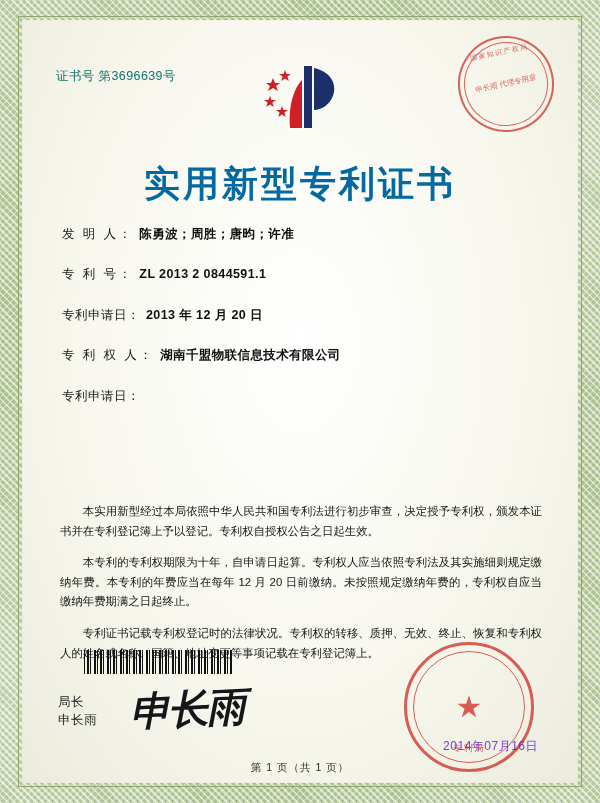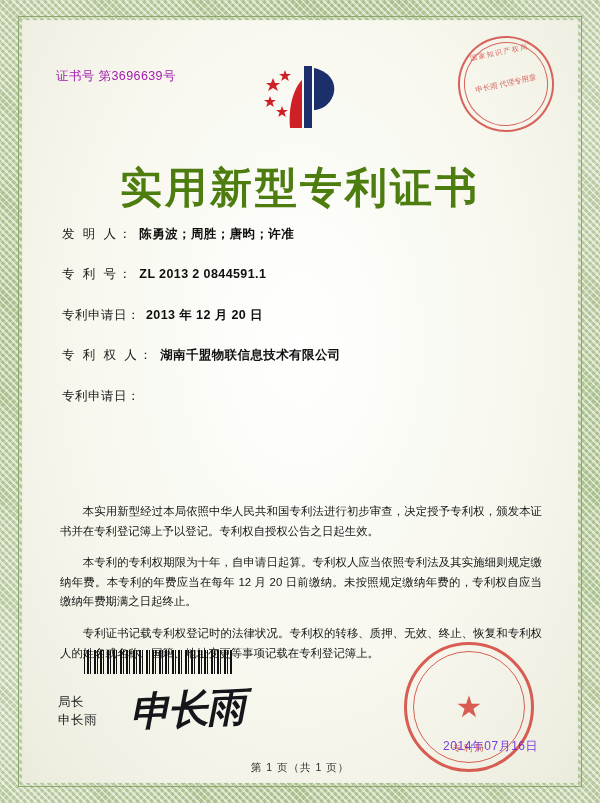--- a/index.html
+++ b/index.html
@@ -55,21 +55,21 @@
     position: absolute;
     left: 0; top: 0; right: 0; bottom: 0;
     color: #1d1d1d;
   }
   .cert-no {
     position: absolute;
     left: 34px;
     top: 48px;
     font-size: 12.5px;
     letter-spacing: .4px;
-    color: #a21caf;
+    color: #0f766e;
   }
   
   .logo {
     position: absolute;
     left: 236px;
     top: 38px;
     width: 90px;
     height: 78px;
   }
   .logo svg { display: block; }
@@ -110,23 +110,23 @@
     letter-spacing: 1.5px;
   }
 
   .title {
     position: absolute;
     left: 0; right: 0;
     top: 140px;
     text-align: center;
     font-family: "DejaVu Sans", sans-serif;
     font-weight: bold;
-    font-size: 42px;
+    font-size: 36px;
     letter-spacing: 3px;
-    color: #4d7c0f;
+    color: #0369a1;
   }
 
   .fields {
     position: absolute;
     left: 40px;
     right: 40px;
     top: 205px;
     font-size: 12.5px;
     line-height: 1.55;
   }

